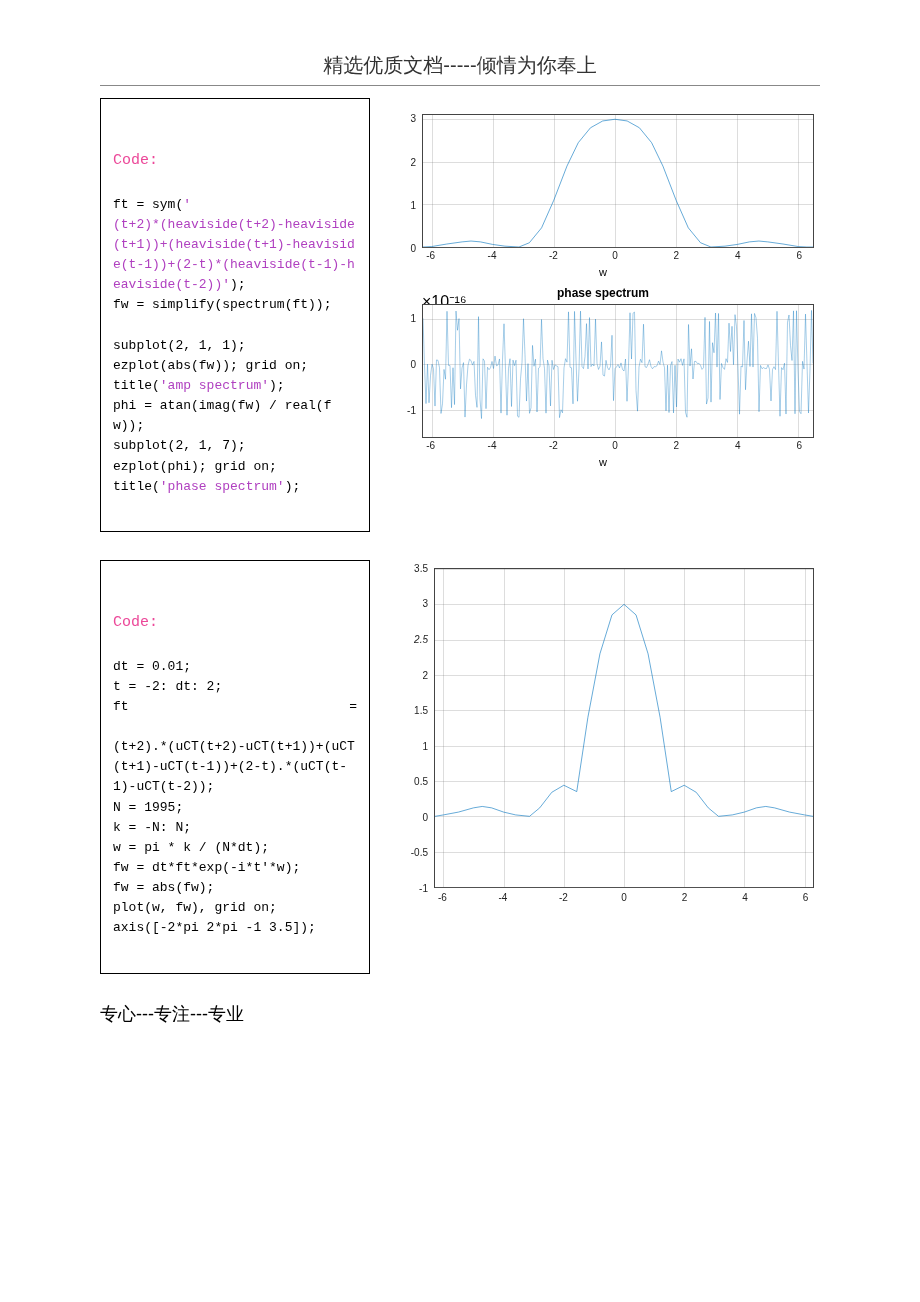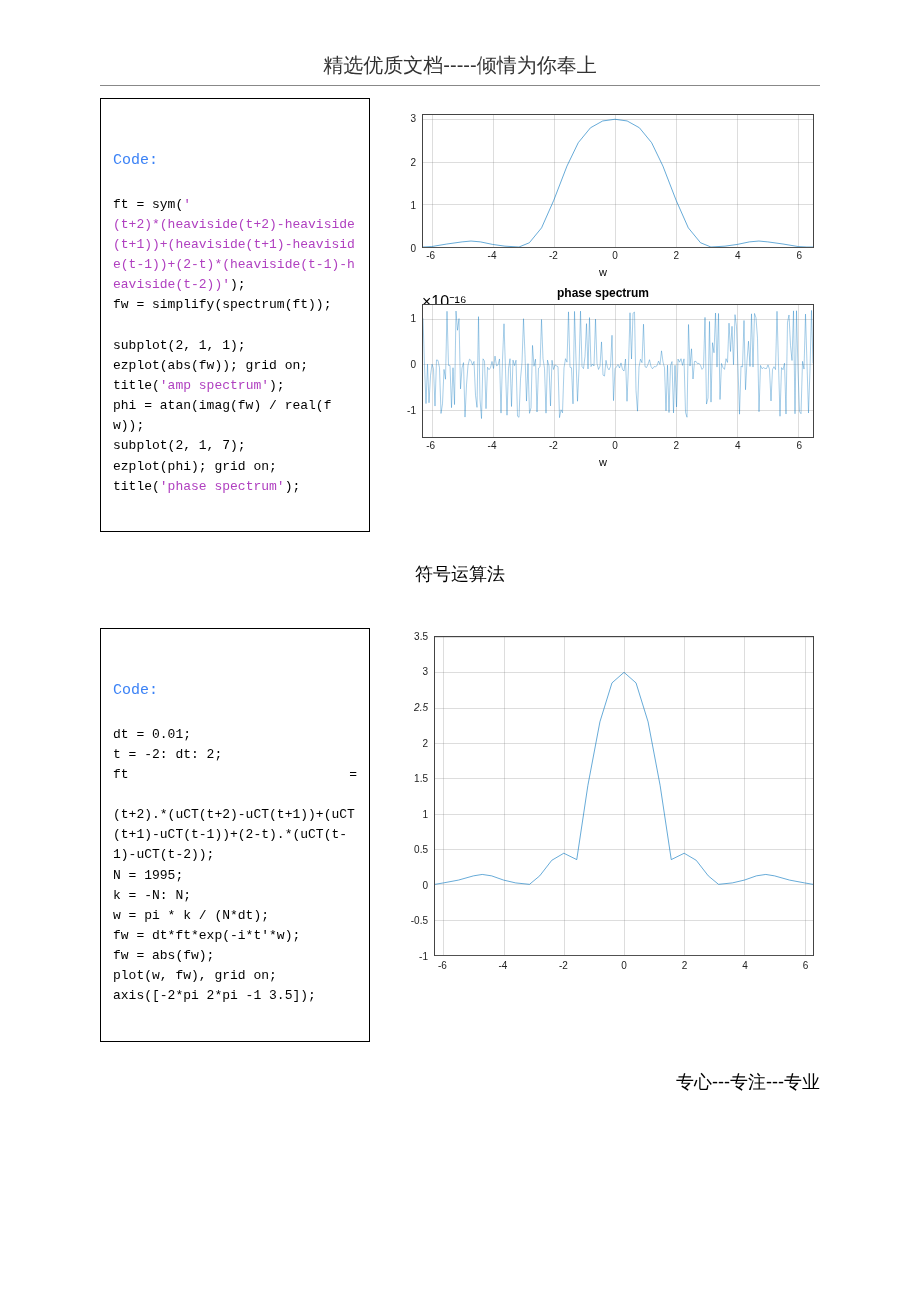--- a/index.html
+++ b/index.html
@@ -38,21 +38,21 @@
     box-sizing: border-box;
     font-family: "Courier New", monospace;
     font-size: 13px;
     line-height: 1.55;
     color: #000;
     white-space: pre-wrap;
     word-break: break-all;
   }
   .code-box.tall { min-height: 380px; }
   .code-title {
-    color: #3b82f6;
+    color: #ec4899;
     font-family: "Courier New", monospace;
     font-size: 15px;
     margin-bottom: 2px;
     display: block;
   }
   .kw { color: #000000; }
   .str { color: #b040c0; }
   .chart-col {
     flex: 1;
   }
@@ -135,21 +135,21 @@
   svg.line {
     position: absolute;
     left: 0; top: 0; width: 100%; height: 100%;
   }
   .caption {
     text-align: center;
     font-size: 18px;
     margin: 30px 0 42px 0;
   }
   .footer {
-    text-align: right;
+    text-align: left;
     font-size: 18px;
     margin-top: 28px;
   }
   .bigplot {
     position: relative;
     height: 350px;
   }
   .bigplot .plot-area {
     left: 48px; right: 6px; top: 8px; bottom: 22px;
   }
@@ -247,21 +247,20 @@
             <div class="x-tick" style="left: 49.2163%;">0</div>
             <div class="x-tick" style="left: 64.8903%;">2</div>
             <div class="x-tick" style="left: 80.5643%;">4</div>
             <div class="x-tick" style="left: 96.2382%;">6</div>
           </div>
         <div class="x-label">w</div>
       </div>
     </div>
   </div>
 
-  <div class="caption">符号运算法</div>
 
   <div class="row">
     <div class="code-box tall">
       <span class="code-title">Code:</span>
 <span>dt = 0.01;</span>
 <span>t = -2: dt: 2;</span>
 <span style="display:flex;justify-content:space-between;"><span>ft</span><span>=</span></span>
 <span>(t+2).*(uCT(t+2)-uCT(t+1))+(uCT(t+1)-uCT(t-1))+(2-t).*(uCT(t-1)-uCT(t-2));</span>
 <span>N = 1995;</span>
 <span>k = -N: N;</span>

